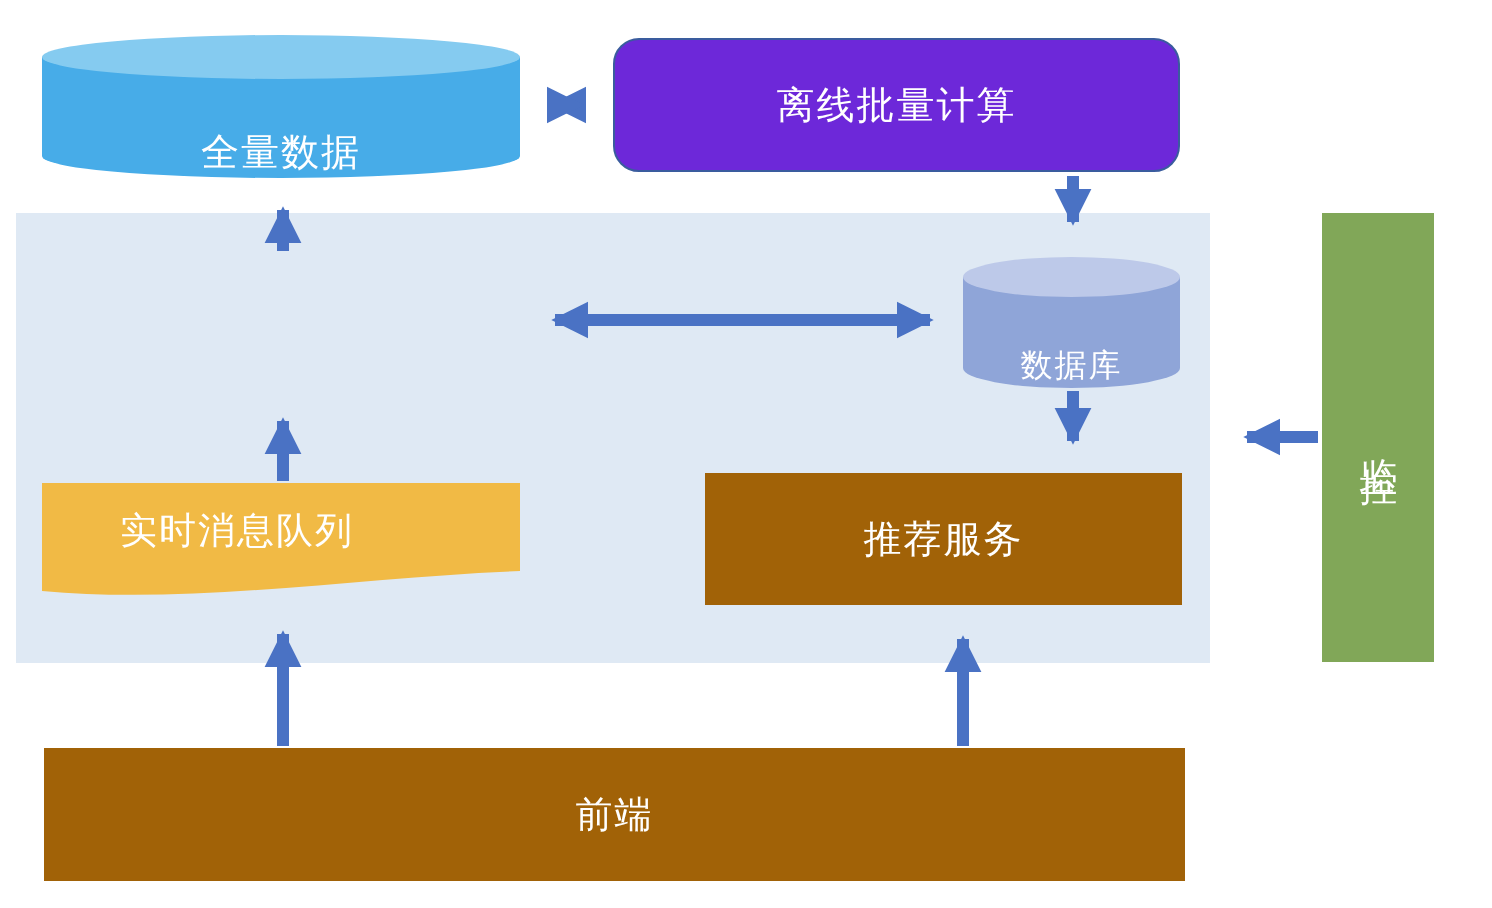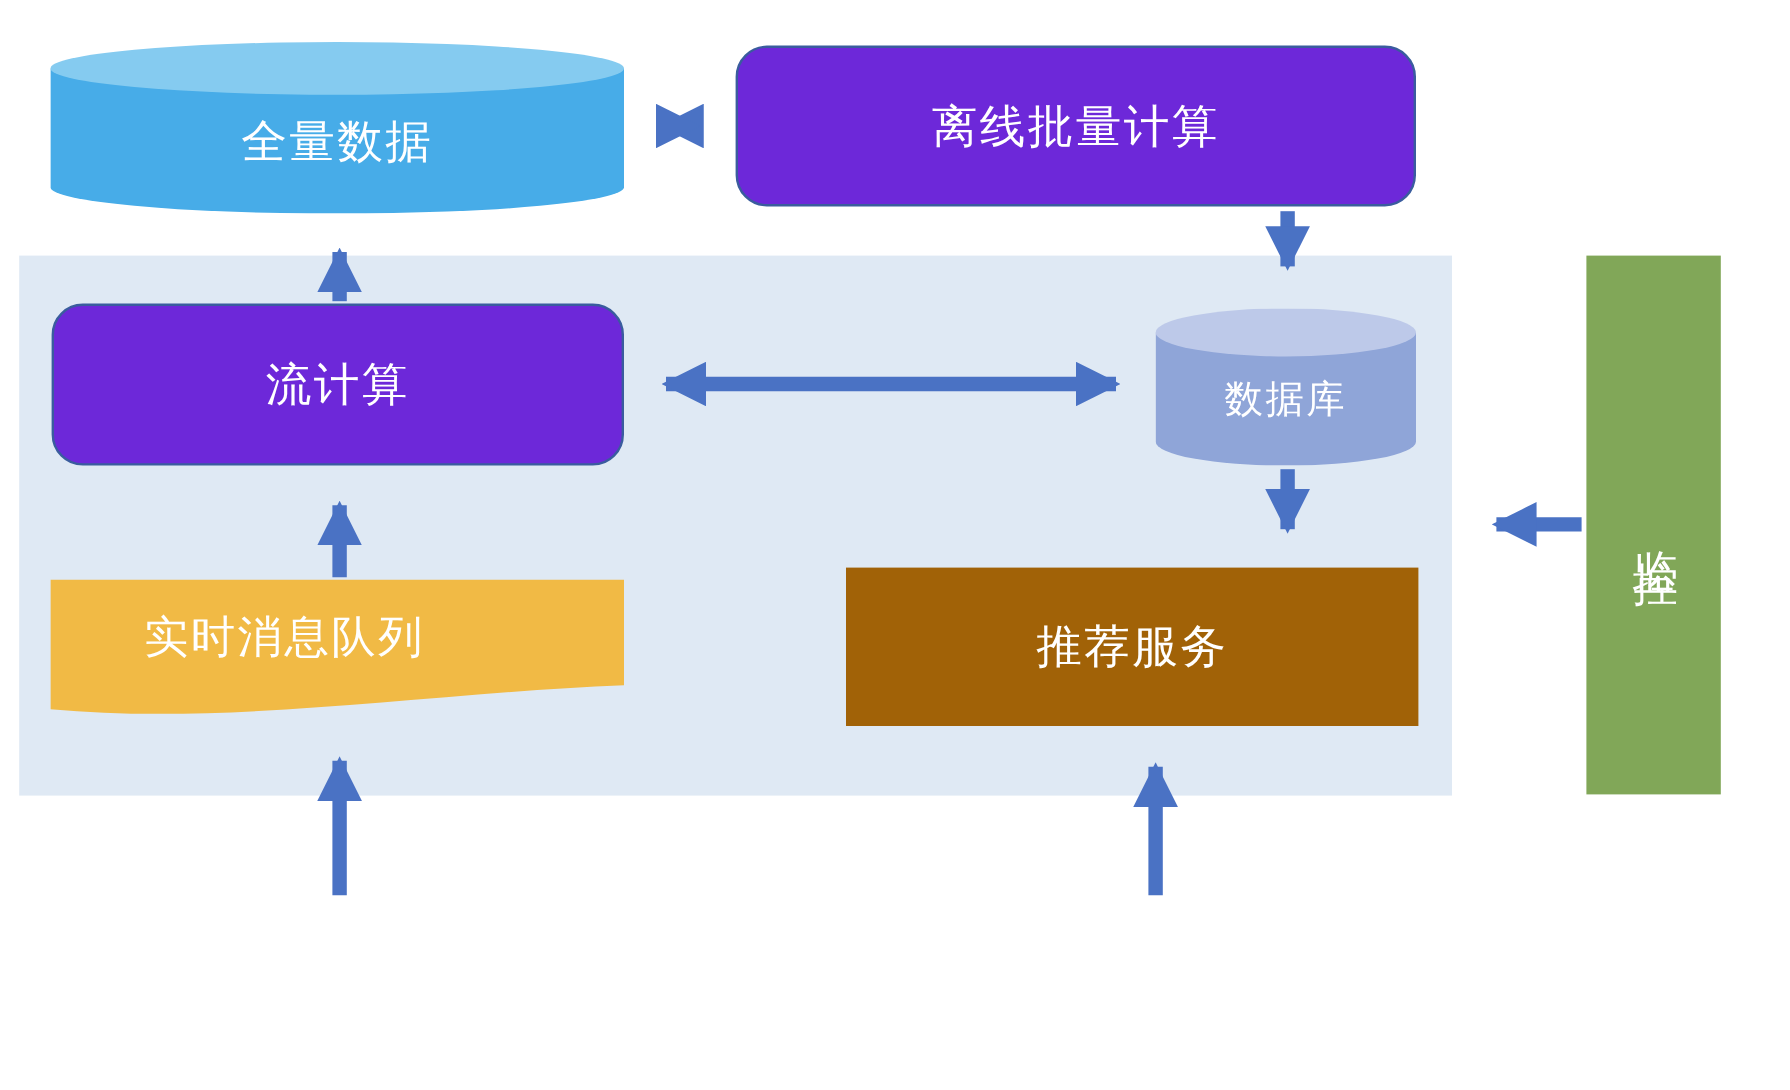--- a/index.html
+++ b/index.html
@@ -27,21 +27,21 @@
   }
   
   .blue-box{
     background:#6d28d9;
     border:2.5px solid #3a5c9e;
     border-radius:26px;
   }
   .offline-batch{left:613px;top:38px;width:567px;height:134px;}
   .stream-compute{left:43px;top:253px;width:477px;height:135px;}
   
-  .cyl{flex-direction:column;}
+  .cyl{flex-direction:column;justify-content:flex-end;}
   .cyl svg{position:absolute;inset:0;}
   .cyl .lbl{position:relative;z-index:1;}
   .full-data{left:42px;top:35px;width:478px;height:143px;padding-top:24px;}
   .database{left:963px;top:257px;width:217px;height:131px;padding-top:20px;font-size:32px;}
   
   .realtime-queue{left:42px;top:483px;width:390px;height:126px;padding-bottom:30px;font-size:37px;}
   .realtime-queue svg{position:absolute;inset:0;}
   .realtime-queue .lbl{position:relative;z-index:1;}
   
   .orange-box{background:#a16207;}
@@ -70,43 +70,43 @@
       <path d="M0,22 v99 a239,22 0 0 0 478,0 v-99 z" fill="#47ace8"></path>
       <ellipse cx="239" cy="22" rx="239" ry="22" fill="#85cbf0"></ellipse>
     </svg>
     <span class="lbl">全量数据</span>
   </div>
 
   <div class="node blue-box offline-batch">
     <span>离线批量计算</span>
   </div>
 
-  <div class="node blue-box stream-compute">
-    <span>流计算</span>
-  </div>
 
   <div class="node cyl database">
     <svg viewBox="0 0 217 131" width="217" height="131" aria-hidden="true">
       <path d="M0,20 v91 a108.5,20 0 0 0 217,0 v-91 z" fill="#8fa5d8"></path>
       <ellipse cx="108.5" cy="20" rx="108.5" ry="20" fill="#bdc9e9"></ellipse>
     </svg>
     <span class="lbl">数据库</span>
   </div>
 
   <div class="node realtime-queue">
     <svg viewBox="0 0 478 126" width="478" height="126" aria-hidden="true">
       <path d="M0,0 L478,0 L478,88 C320,94 150,122 0,108 Z" fill="#f1ba45"></path>
     </svg>
     <span class="lbl">实时消息队列</span>
   </div>
 
   <div class="node orange-box recommend-service">
     <span>推荐服务</span>
   </div>
 
+  <div class="node orange-box frontend">
+    <span>前端</span>
+  </div>
 
   <div class="node monitoring">
     <span>监控</span>
   </div>
 
   <svg class="arrows" width="1492" height="908" viewBox="0 0 1492 908" aria-hidden="true">
     <defs>
       <marker id="ah" viewBox="0 0 10 10" refX="9" refY="5" markerWidth="3.1" markerHeight="3.1" markerUnits="strokeWidth" orient="auto-start-reverse">
         <path d="M0,0 L10,5 L0,10 Z" fill="#4a72c4"></path>
       </marker>

